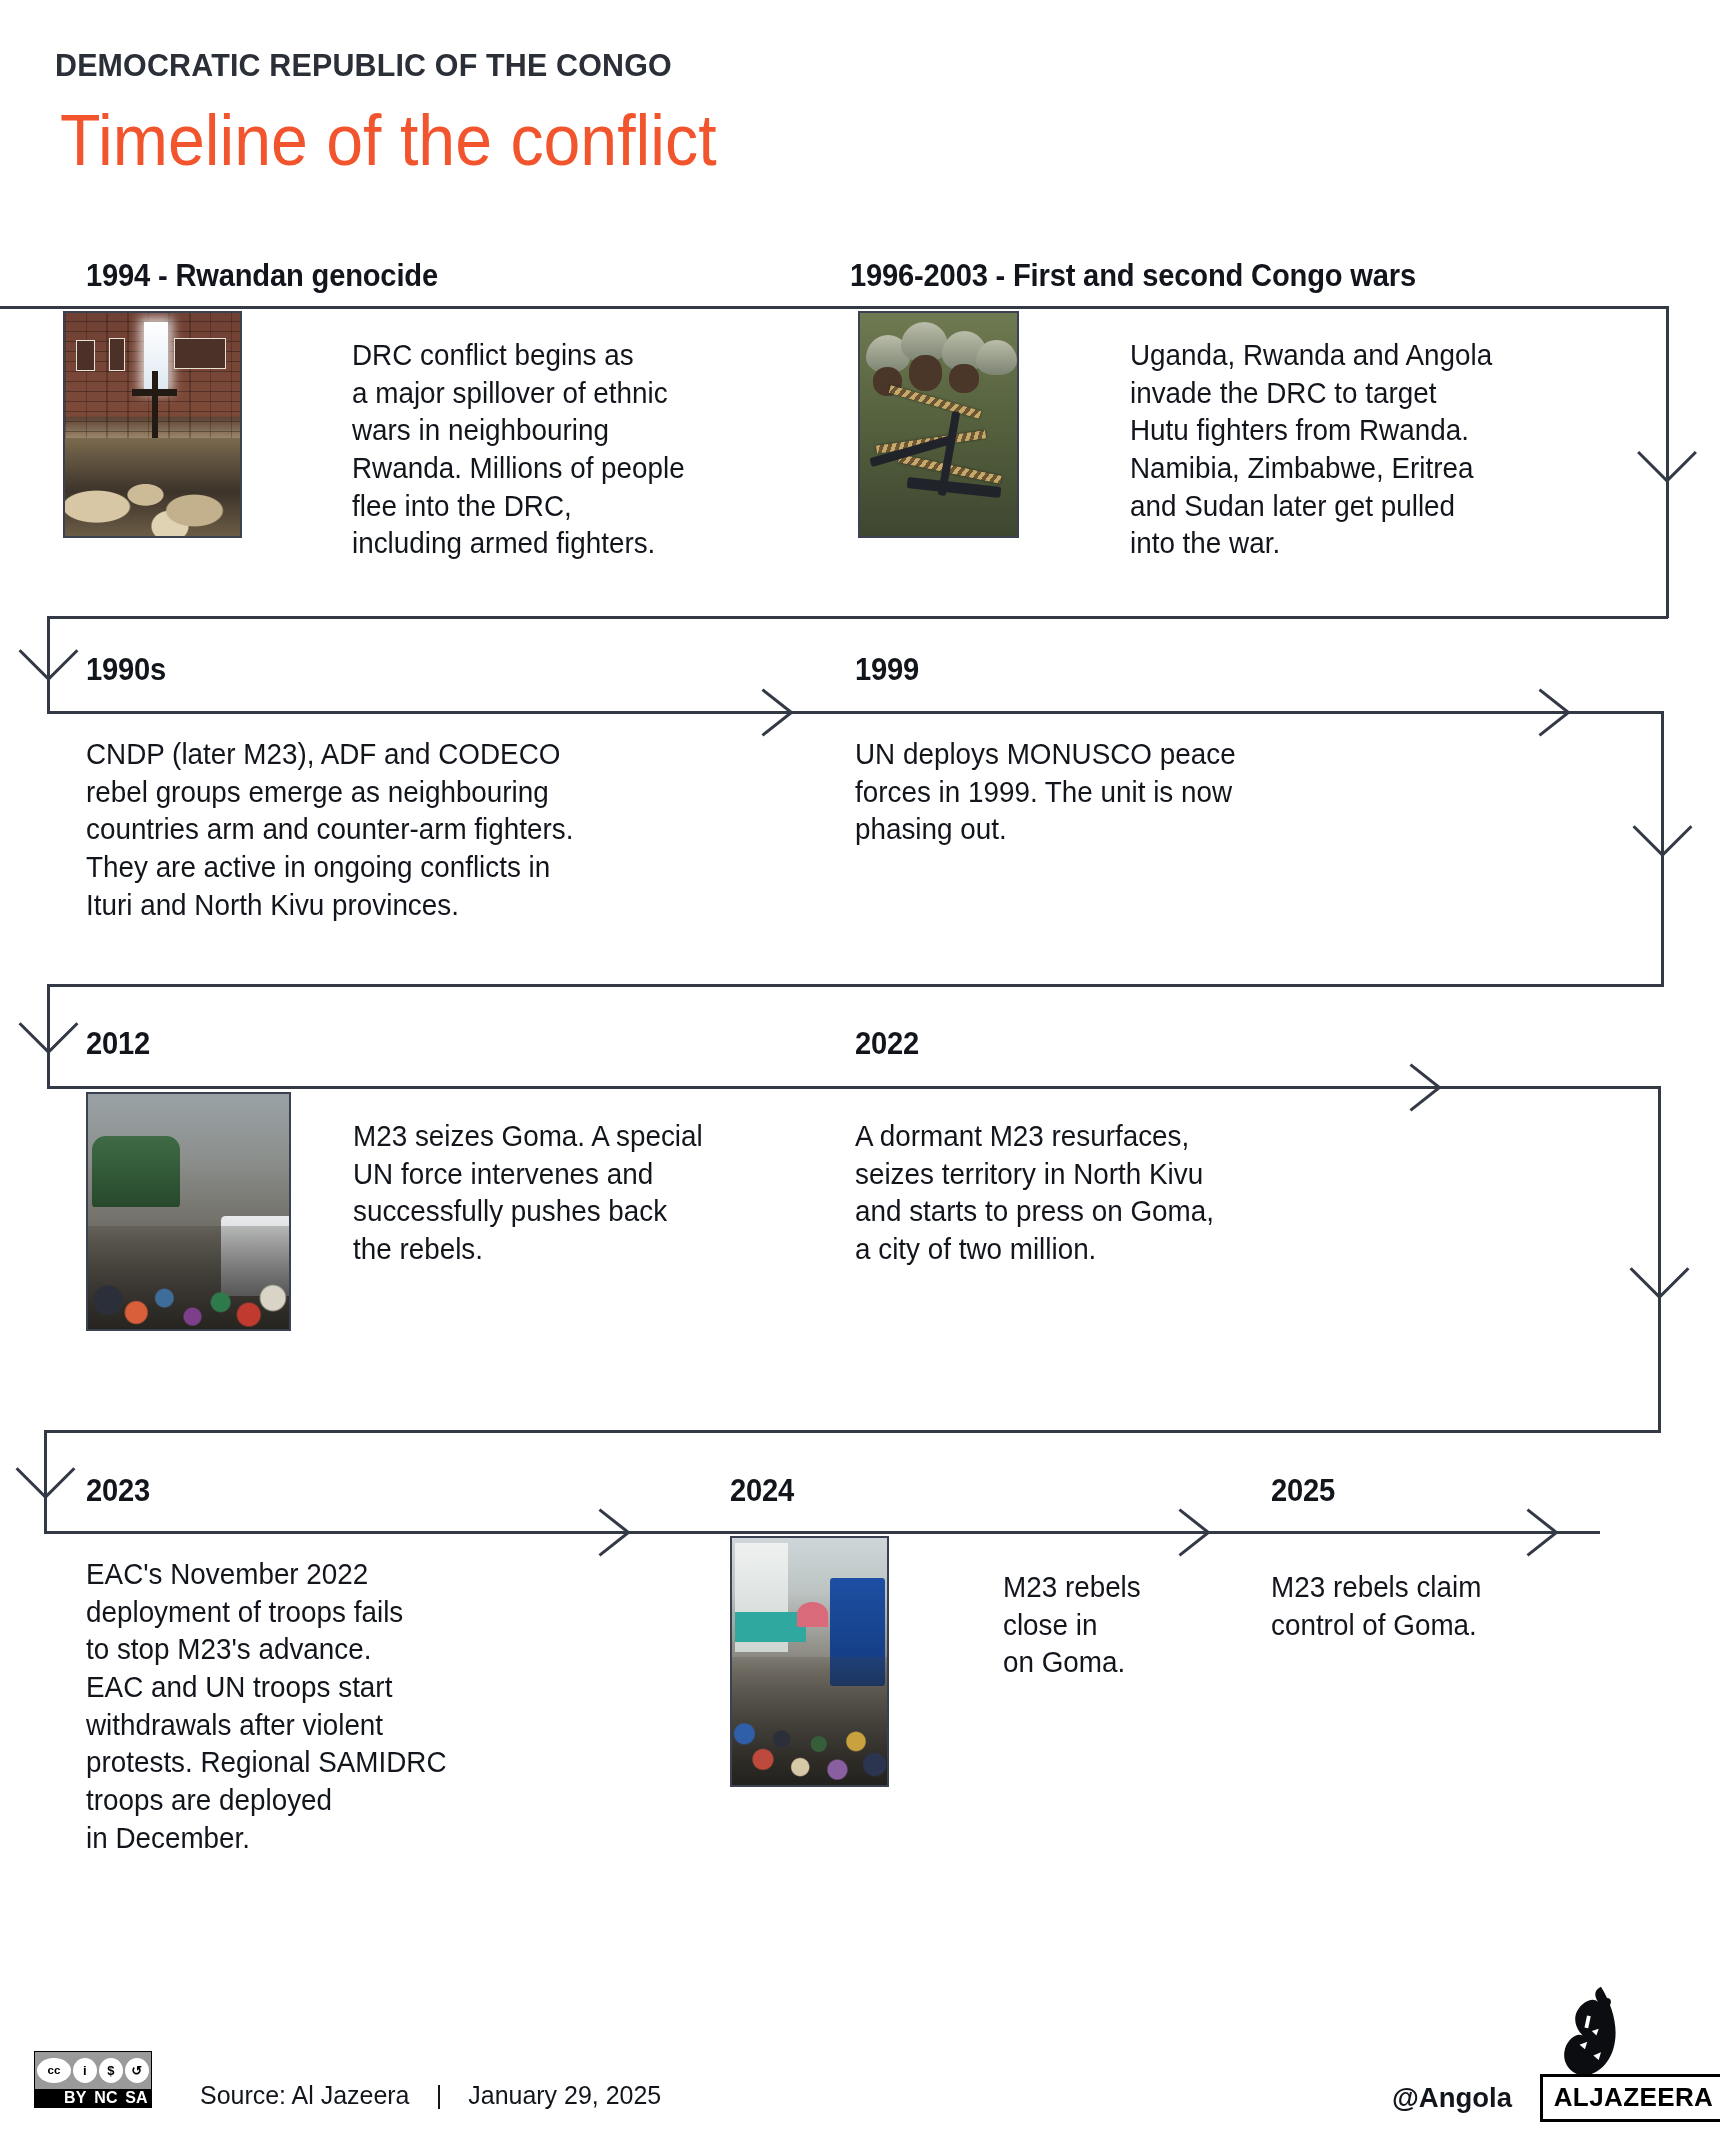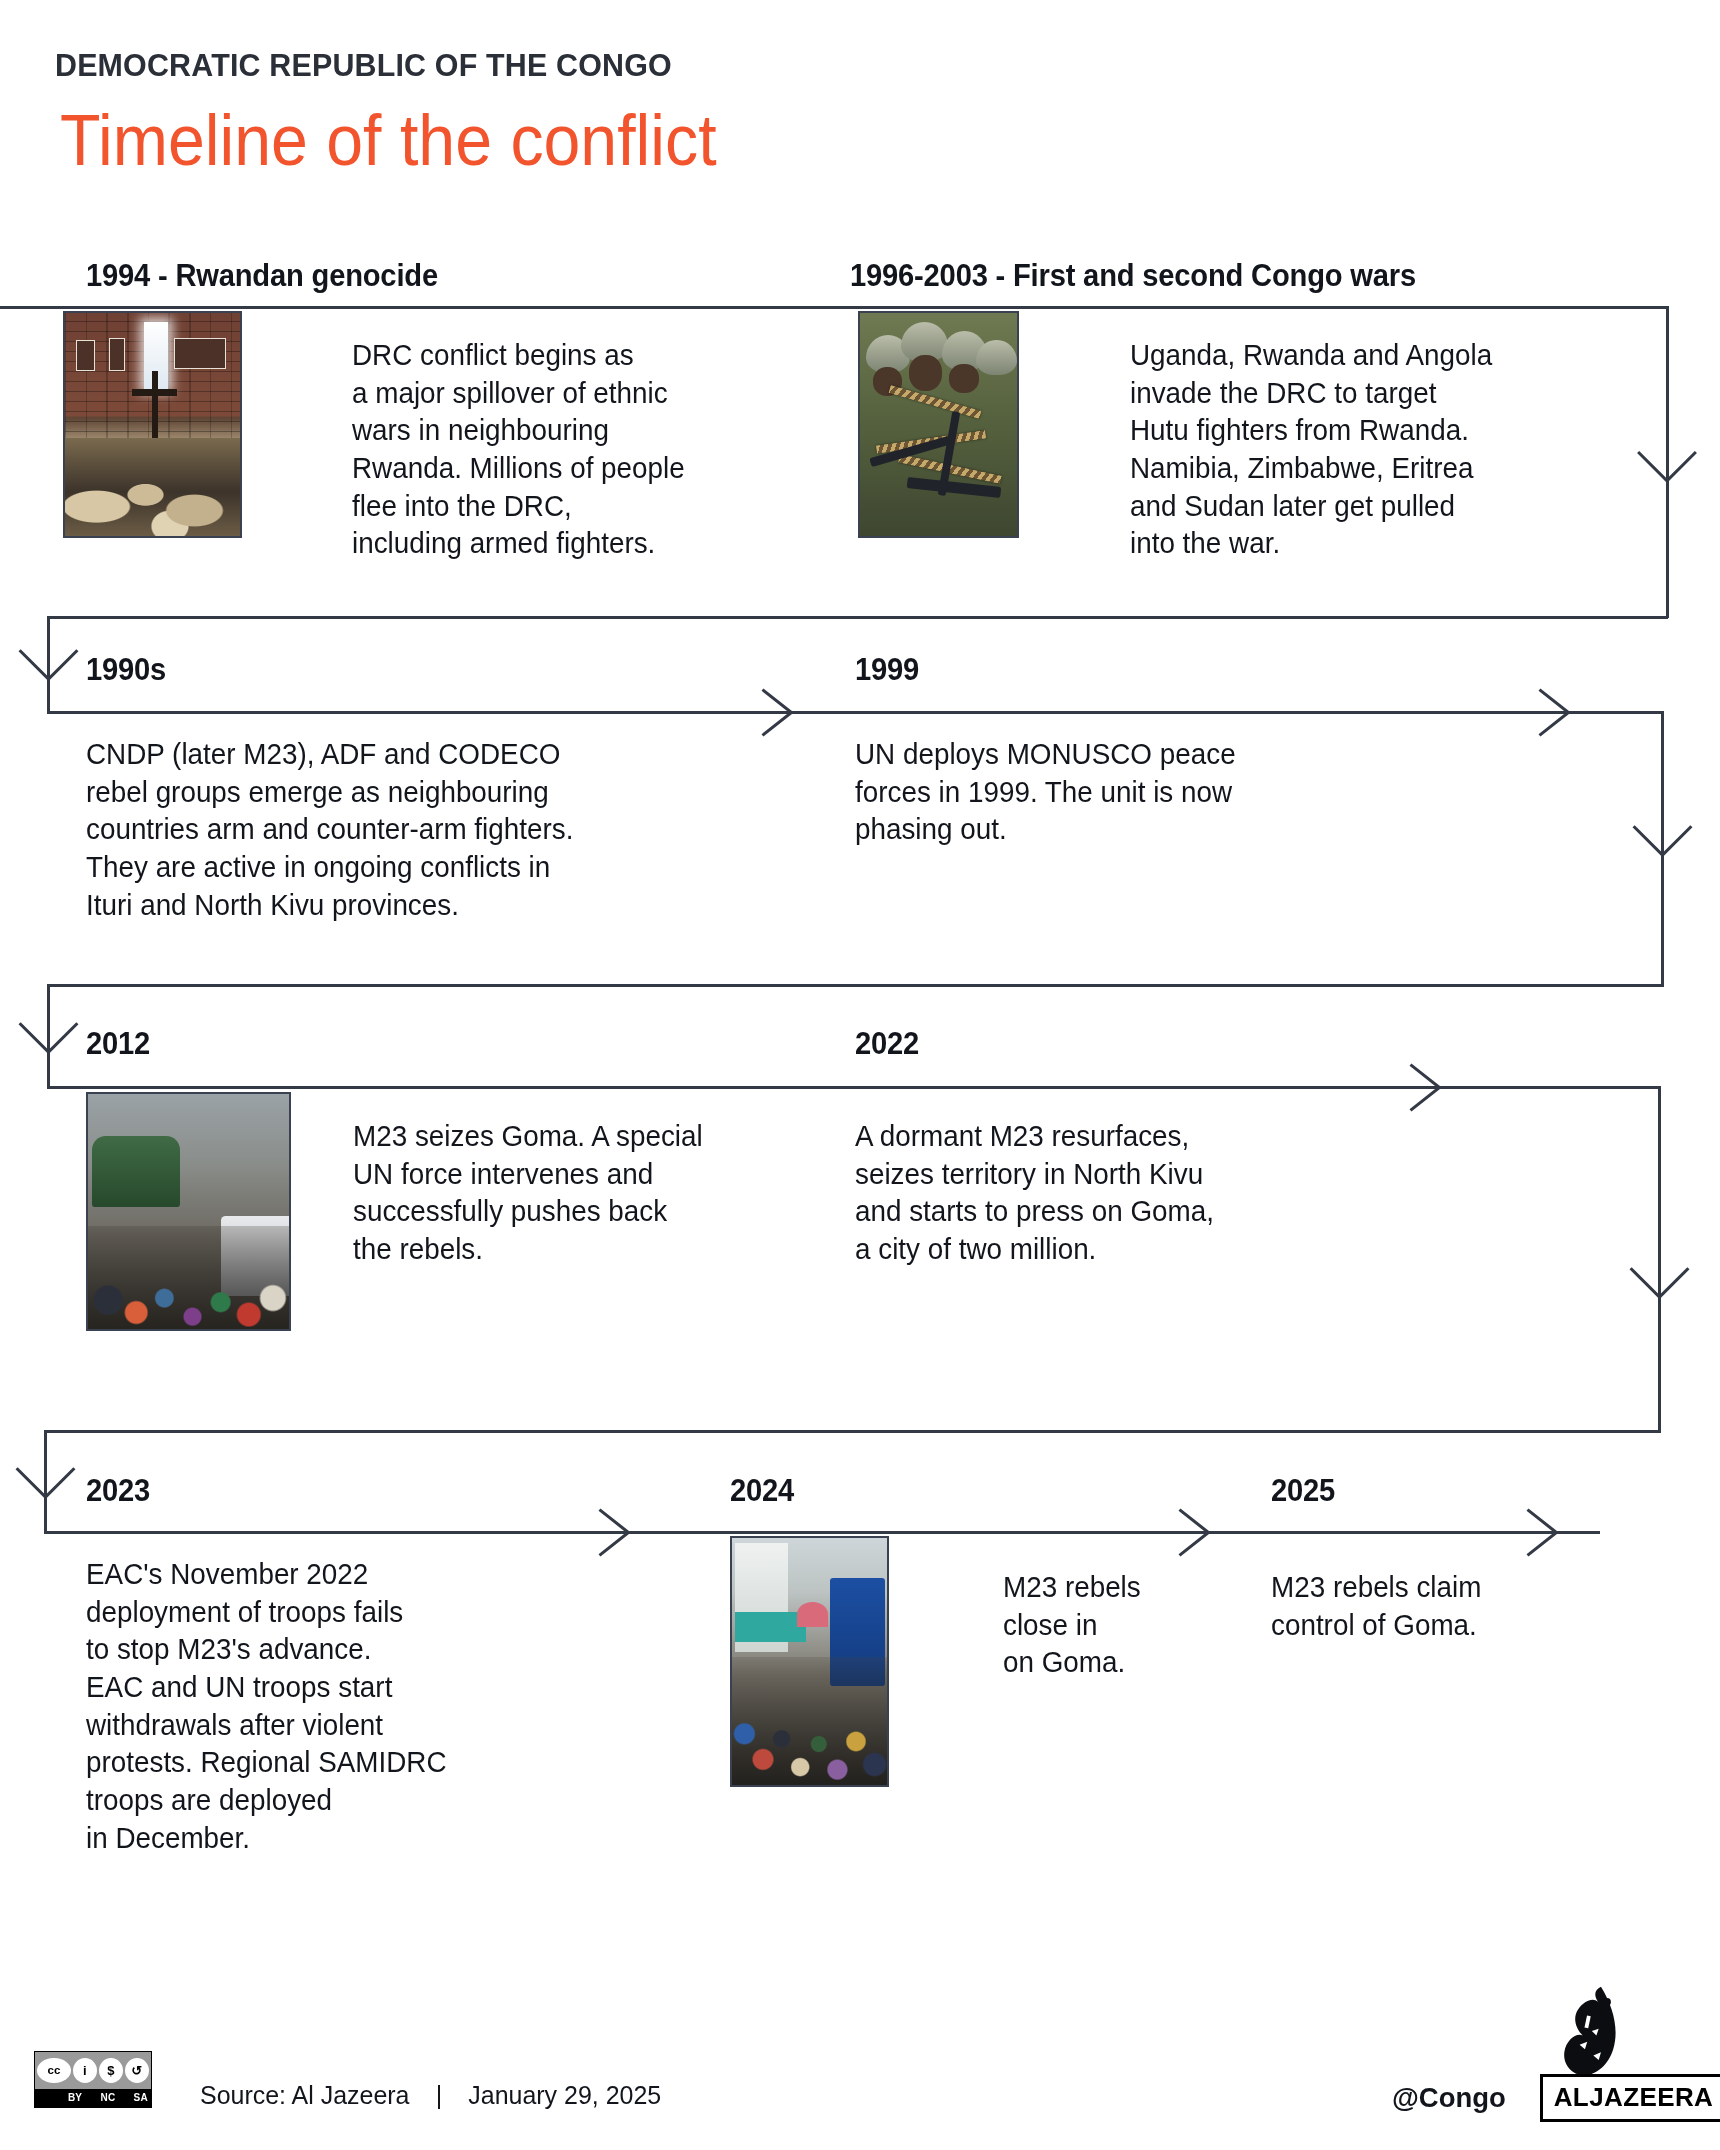--- a/index.html
+++ b/index.html
@@ -124,21 +124,21 @@
       radial-gradient(circle at 80% 66%, #c9a23f 0 6%, transparent 7%),
       radial-gradient(circle at 92% 84%, #2b3550 0 6%, transparent 7%),
       linear-gradient(180deg,rgba(70,66,58,.2),rgba(26,24,21,.82));}
 
   
   .cc-badge{position:absolute;display:flex;flex-direction:column;
      width:118px;height:57px;background:#9a9a9a;border:1.5px solid #000;}
   .cc-top{flex:1 1 auto;display:flex;align-items:center;gap:2.3px;padding:0 2.3px;}
   .cc-bot{height:18.4px;background:#000;display:flex;align-items:center;
      justify-content:space-between;padding:0 3.1px;}
-  .cc-bot span{color:#fff;font-size:10px;font-weight:700;letter-spacing:0.2px;}
+  .cc-bot span{color:#fff;font-size:16px;font-weight:700;letter-spacing:0.2px;}
   .cc-circ{width:25px;height:25px;border-radius:50%;background:#fff;
      display:flex;align-items:center;justify-content:center;
      font-size:13px;font-weight:700;color:#000;line-height:1;}
   .cc-circ.wide{width:35px;border-radius:50%;font-size:11.5px;}
 
   .srcline{position:absolute;font-size:26px;color:#12161c;white-space:nowrap;
      transform:scaleX(.96);transform-origin:left center;}
   .srcline .sep{display:inline-block;padding:0 20px;color:#12161c;}
 
   .ajlabs{position:absolute;font-size:27.5px;font-weight:700;color:#12161c;white-space:nowrap;}
@@ -330,19 +330,19 @@
     <path d="M72 2 C 88 28, 96 58, 88 84 C 82 104, 66 118, 50 118 C 34 118, 22 104, 24 88
              C 26 72, 40 62, 48 66 C 40 58, 34 44, 42 32 C 50 20, 62 16, 68 22
              C 62 12, 64 6, 72 2 Z" fill="#0b0d10"></path>
     <circle cx="80" cy="22" r="5" fill="#0b0d10"></circle>
     <path d="M44 78 l10 -4 l-3 10 z" fill="#ffffff"></path>
     <path d="M60 60 l9 -3 l-3 9 z" fill="#ffffff"></path>
     <path d="M62 92 l10 -4 l-3 10 z" fill="#ffffff"></path>
     <rect x="52" y="40" width="5" height="16" fill="#ffffff" transform="rotate(12 54 48)"></rect>
   </svg>
 
-  <div class="ajlabs" style="left:1392px; top:2082px;">@Congo</div>
+  <div class="ajlabs" style="left:1392px; top:2082px;">@Angola</div>
   <div class="ajbox" style="left:1540px; top:2074px;">
     <span>ALJAZEERA</span>
   </div>
 
 </div>
 
 
 </body></html>

